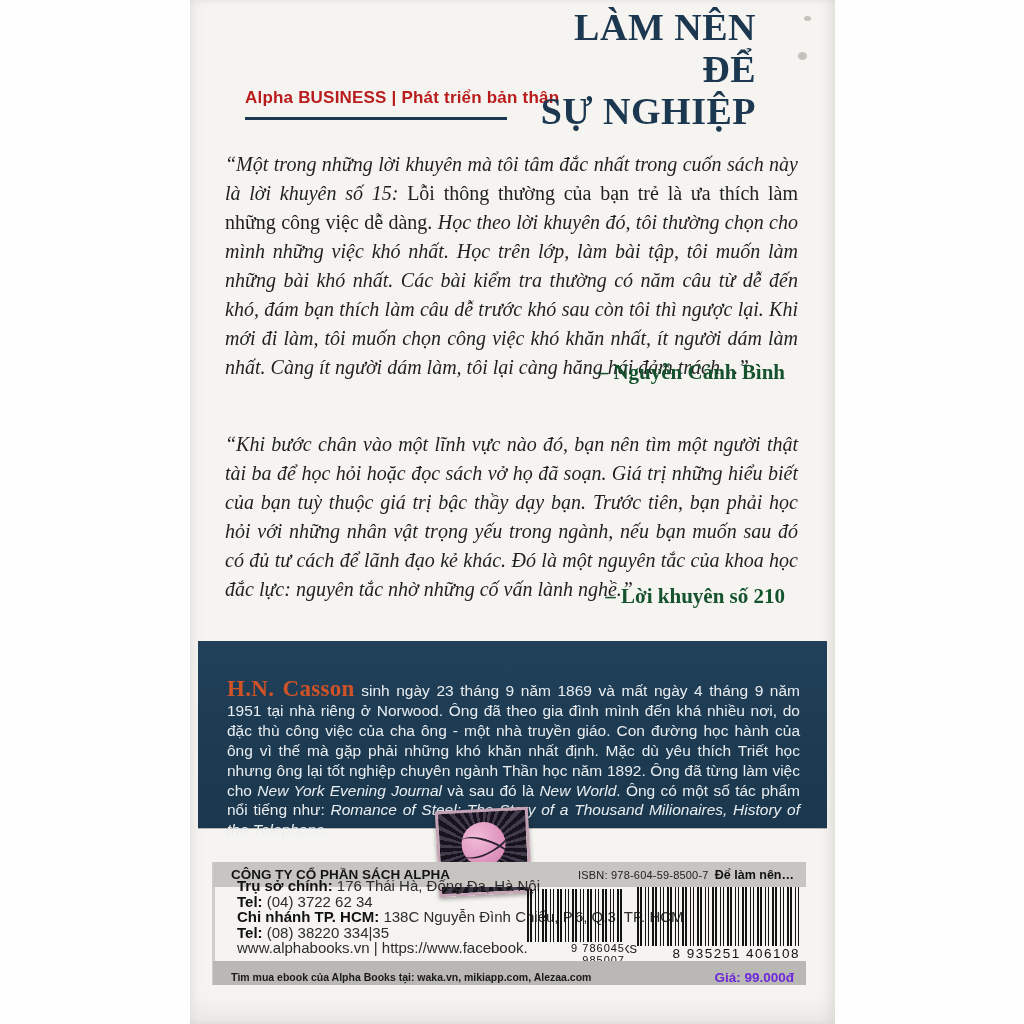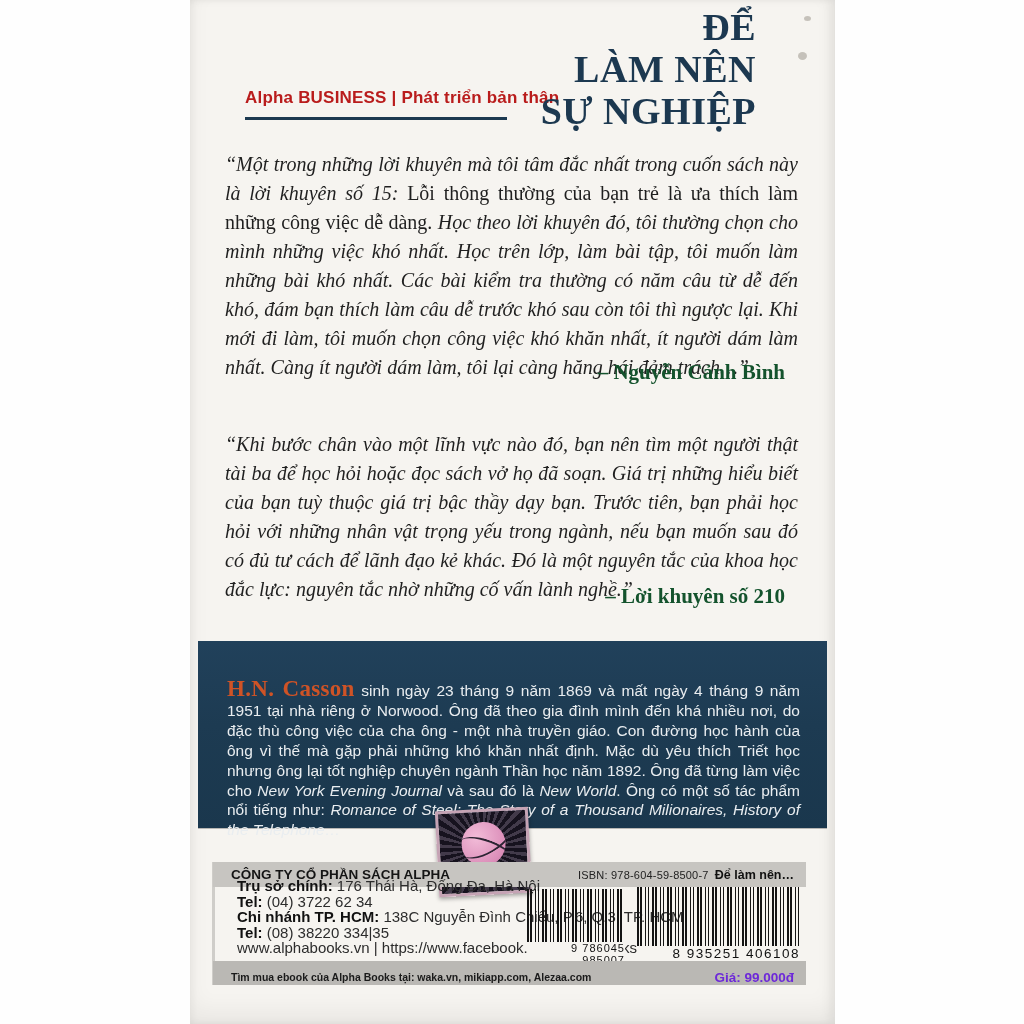--- a/index.html
+++ b/index.html
@@ -89,22 +89,22 @@
 
 <div class="stage">
   <div class="cover">
 
     <div class="speck" style="left:614px;top:16px;width:7px;height:5px;"></div>
     <div class="speck" style="left:608px;top:52px;width:9px;height:8px;"></div>
 
     <div class="imprint">Alpha BUSINESS | Phát triển bản thân</div>
     <div class="imprint-rule"></div>
     <div class="title">
+      <div>LÀM NÊN</div>
       <div>ĐỂ</div>
-      <div>LÀM NÊN</div>
       <div>SỰ NGHIỆP</div>
     </div>
 
     <div class="quote" id="quote1"><span class="it">“Một trong những lời khuyên mà tôi tâm đắc nhất trong cuốn sách này là lời khuyên số 15: </span><span class="rm">Lỗi thông thường của bạn trẻ là ưa thích làm những công việc dễ dàng. </span><span class="it">Học theo lời khuyên đó, tôi thường chọn cho mình những việc khó nhất. Học trên lớp, làm bài tập, tôi muốn làm những bài khó nhất. Các bài kiểm tra thường có năm câu từ dễ đến khó, đám bạn thích làm câu dễ trước khó sau còn tôi thì ngược lại. Khi mới đi làm, tôi muốn chọn công việc khó khăn nhất, ít người dám làm nhất. Càng ít người dám làm, tôi lại càng hăng hái đảm trách…”</span></div>
     <div class="attrib" id="attrib1">– Nguyễn Cảnh Bình</div>
 
     <div class="quote" id="quote2"><span class="it">“Khi bước chân vào một lĩnh vực nào đó, bạn nên tìm một người thật tài ba để học hỏi hoặc đọc sách vở họ đã soạn. Giá trị những hiểu biết của bạn tuỳ thuộc giá trị bậc thầy dạy bạn. Trước tiên, bạn phải học hỏi với những nhân vật trọng yếu trong ngành, nếu bạn muốn sau đó có đủ tư cách để lãnh đạo kẻ khác. Đó là một nguyên tắc của khoa học đắc lực: nguyên tắc nhờ những cố vấn lành nghề.”</span></div>
     <div class="attrib" id="attrib2">– Lời khuyên số 210</div>
 
     <div class="bio-box">

